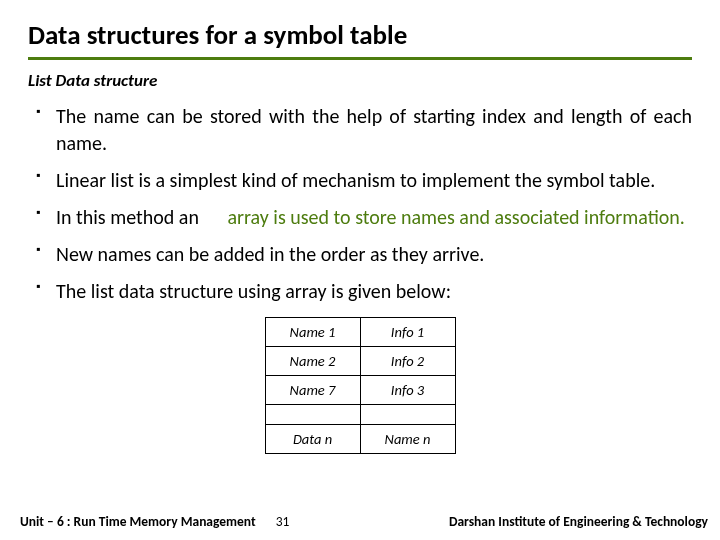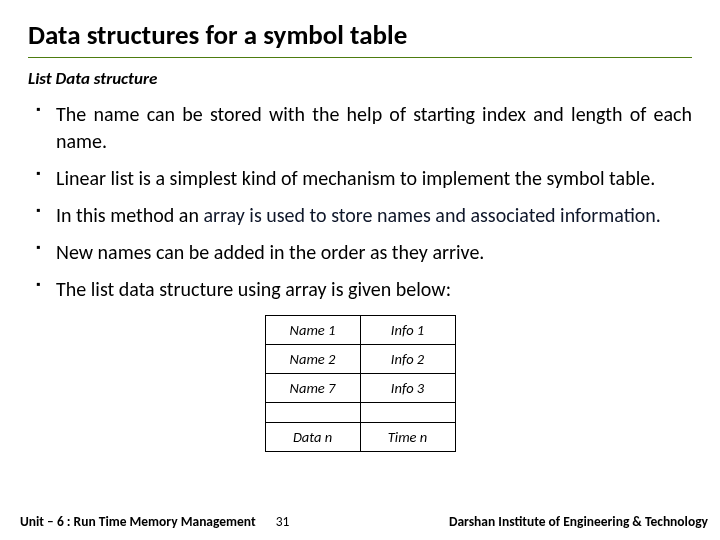--- a/index.html
+++ b/index.html
@@ -12,21 +12,21 @@
     position: relative;
     overflow: hidden;
   }
   .slide {
     padding: 18px 28px 0 28px;
   }
   .title {
     font-size: 27px;
     font-weight: 700;
     padding-bottom: 6px;
-    border-bottom: 1px solid #4d7c0f;
+    border-bottom: 3px solid #4d7c0f;
     margin-bottom: 10px;
   }
   .subtitle {
     font-size: 17px;
     font-weight: 700;
     margin-bottom: 12px;
     font-style: italic;
   }
   ul.bullets {
     list-style: none;
@@ -41,21 +41,21 @@
     text-align: justify;
   }
   ul.bullets li::before {
     content: "▪";
     position: absolute;
     left: 2px;
     top: 0;
     font-size: 12px;
     color: #000;
   }
-  .highlight { color: #0f172a; }
+  .highlight { color: #4d7c0f; margin-left: 24px; }
   .tbl-wrap {
     display: flex;
     justify-content: center;
     margin-top: 12px;
   }
   table.symtab {
     border-collapse: collapse;
     font-style: italic;
   }
   table.symtab td {
@@ -116,21 +116,21 @@
       <tr>
         <td>Name 7</td>
         <td>Info 3</td>
       </tr>
       <tr class="blank">
         <td></td>
         <td></td>
       </tr>
       <tr>
         <td>Data n</td>
-        <td>Time n</td>
+        <td>Name n</td>
       </tr>
     </tbody>
       </table>
   </div>
 </div>
 
 <div class="footer">
   <span class="unit">Unit – 6 : Run Time Memory Management</span>
   <span class="pagenum">31</span>
   <span class="inst">Darshan Institute of Engineering &amp; Technology</span>

